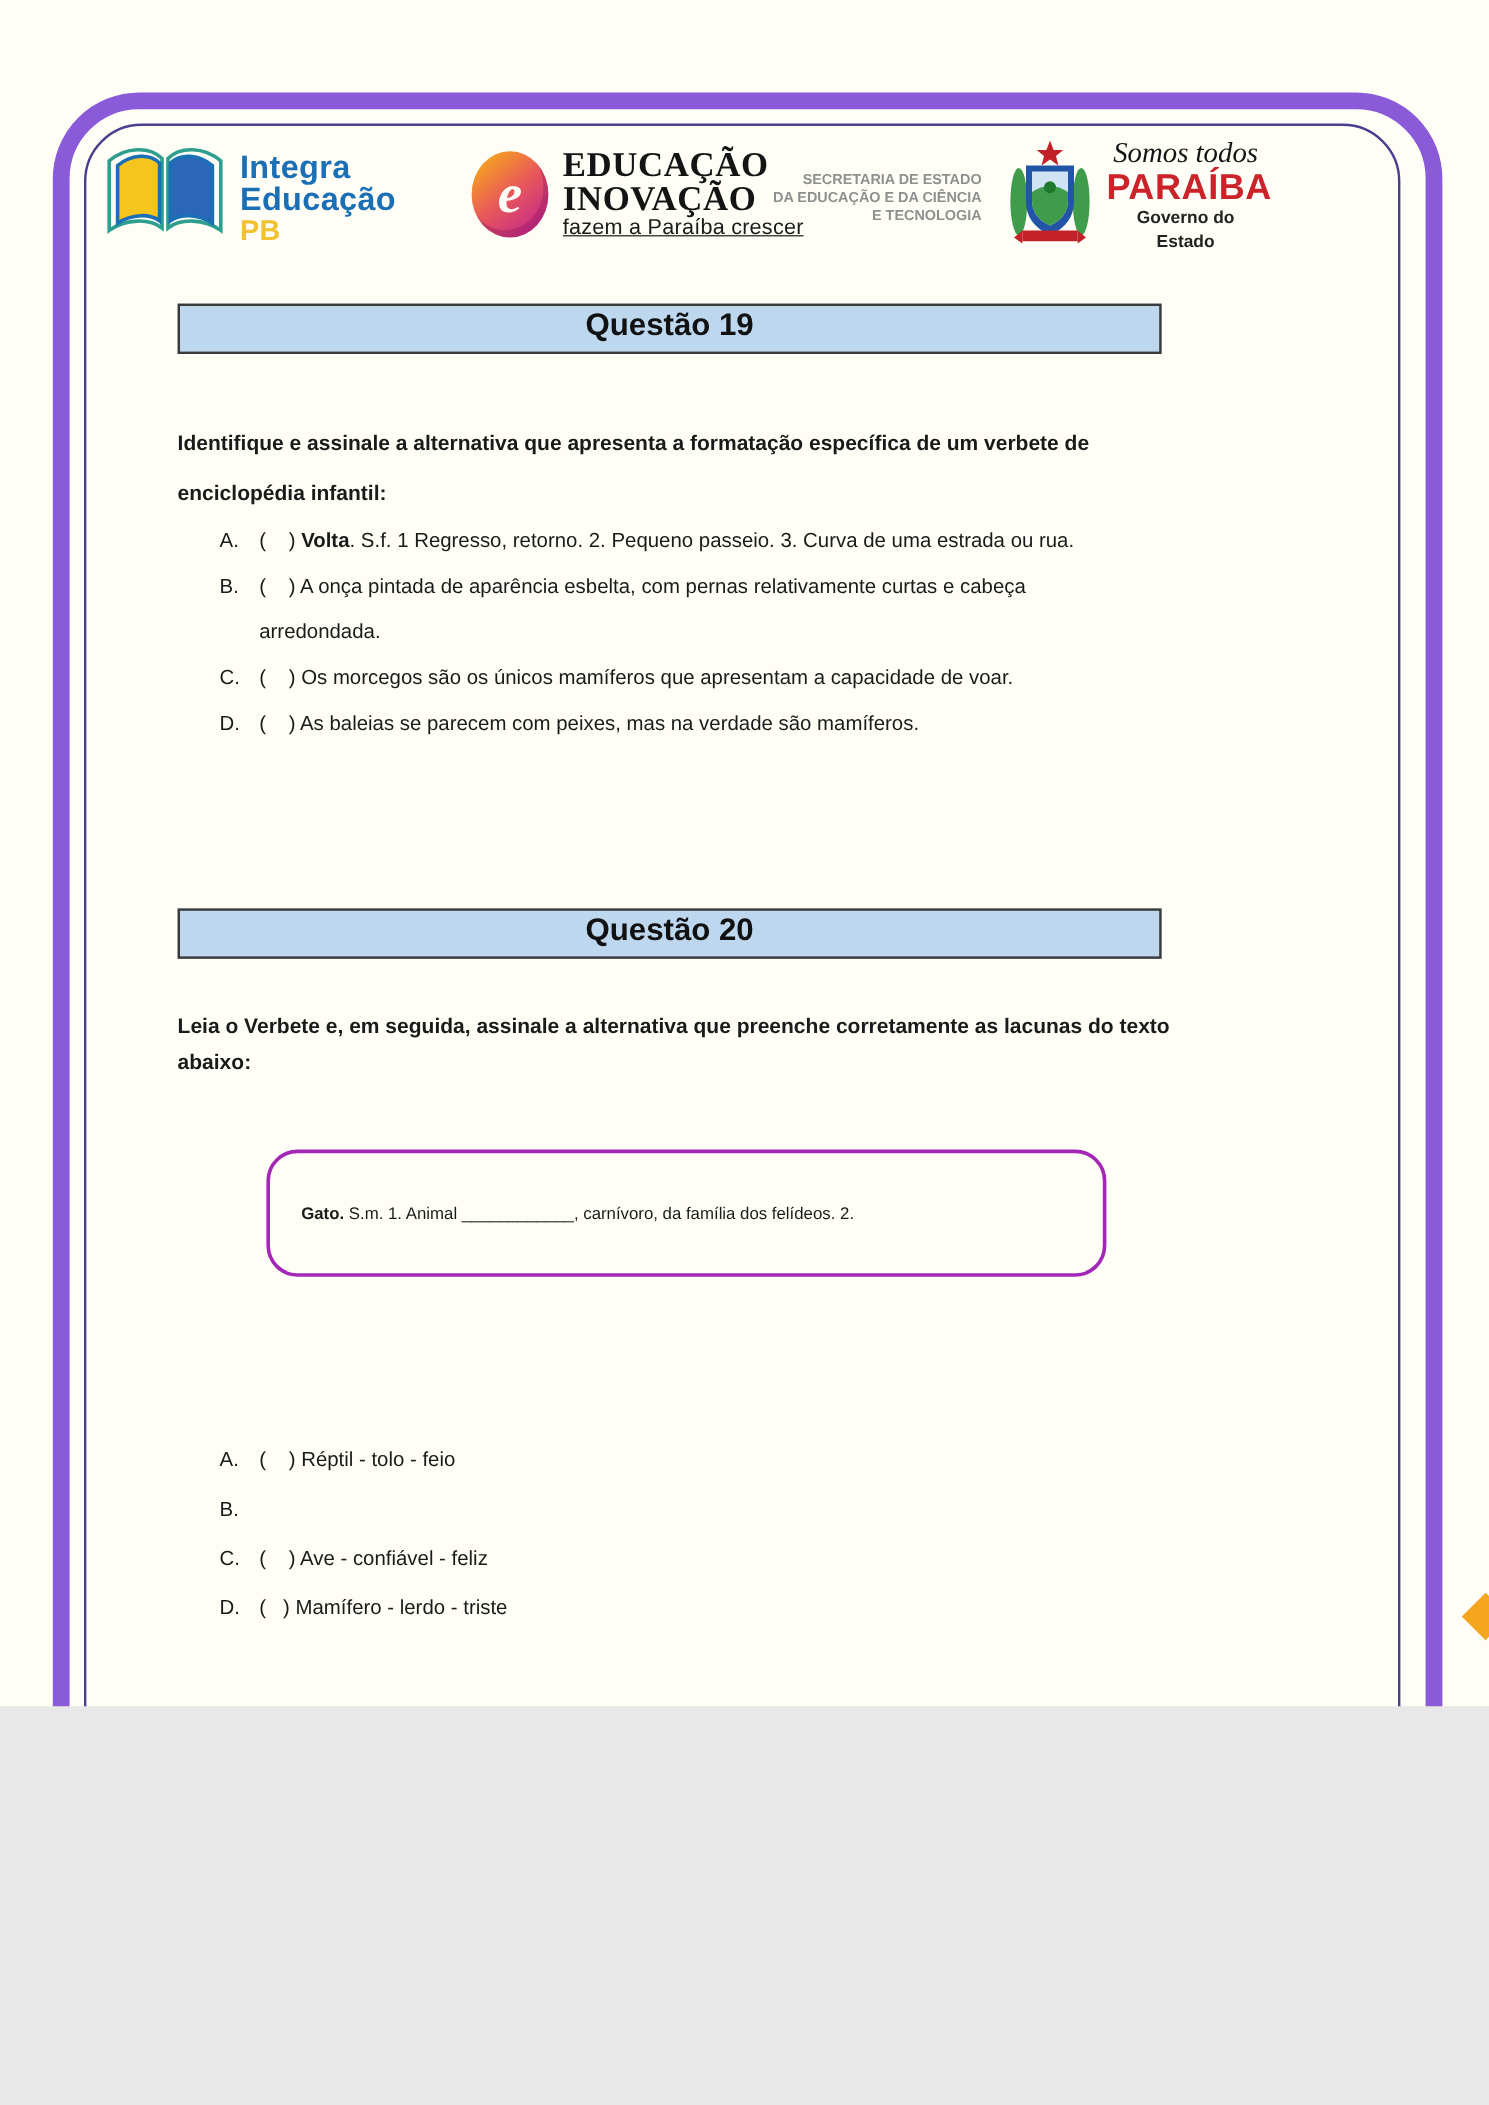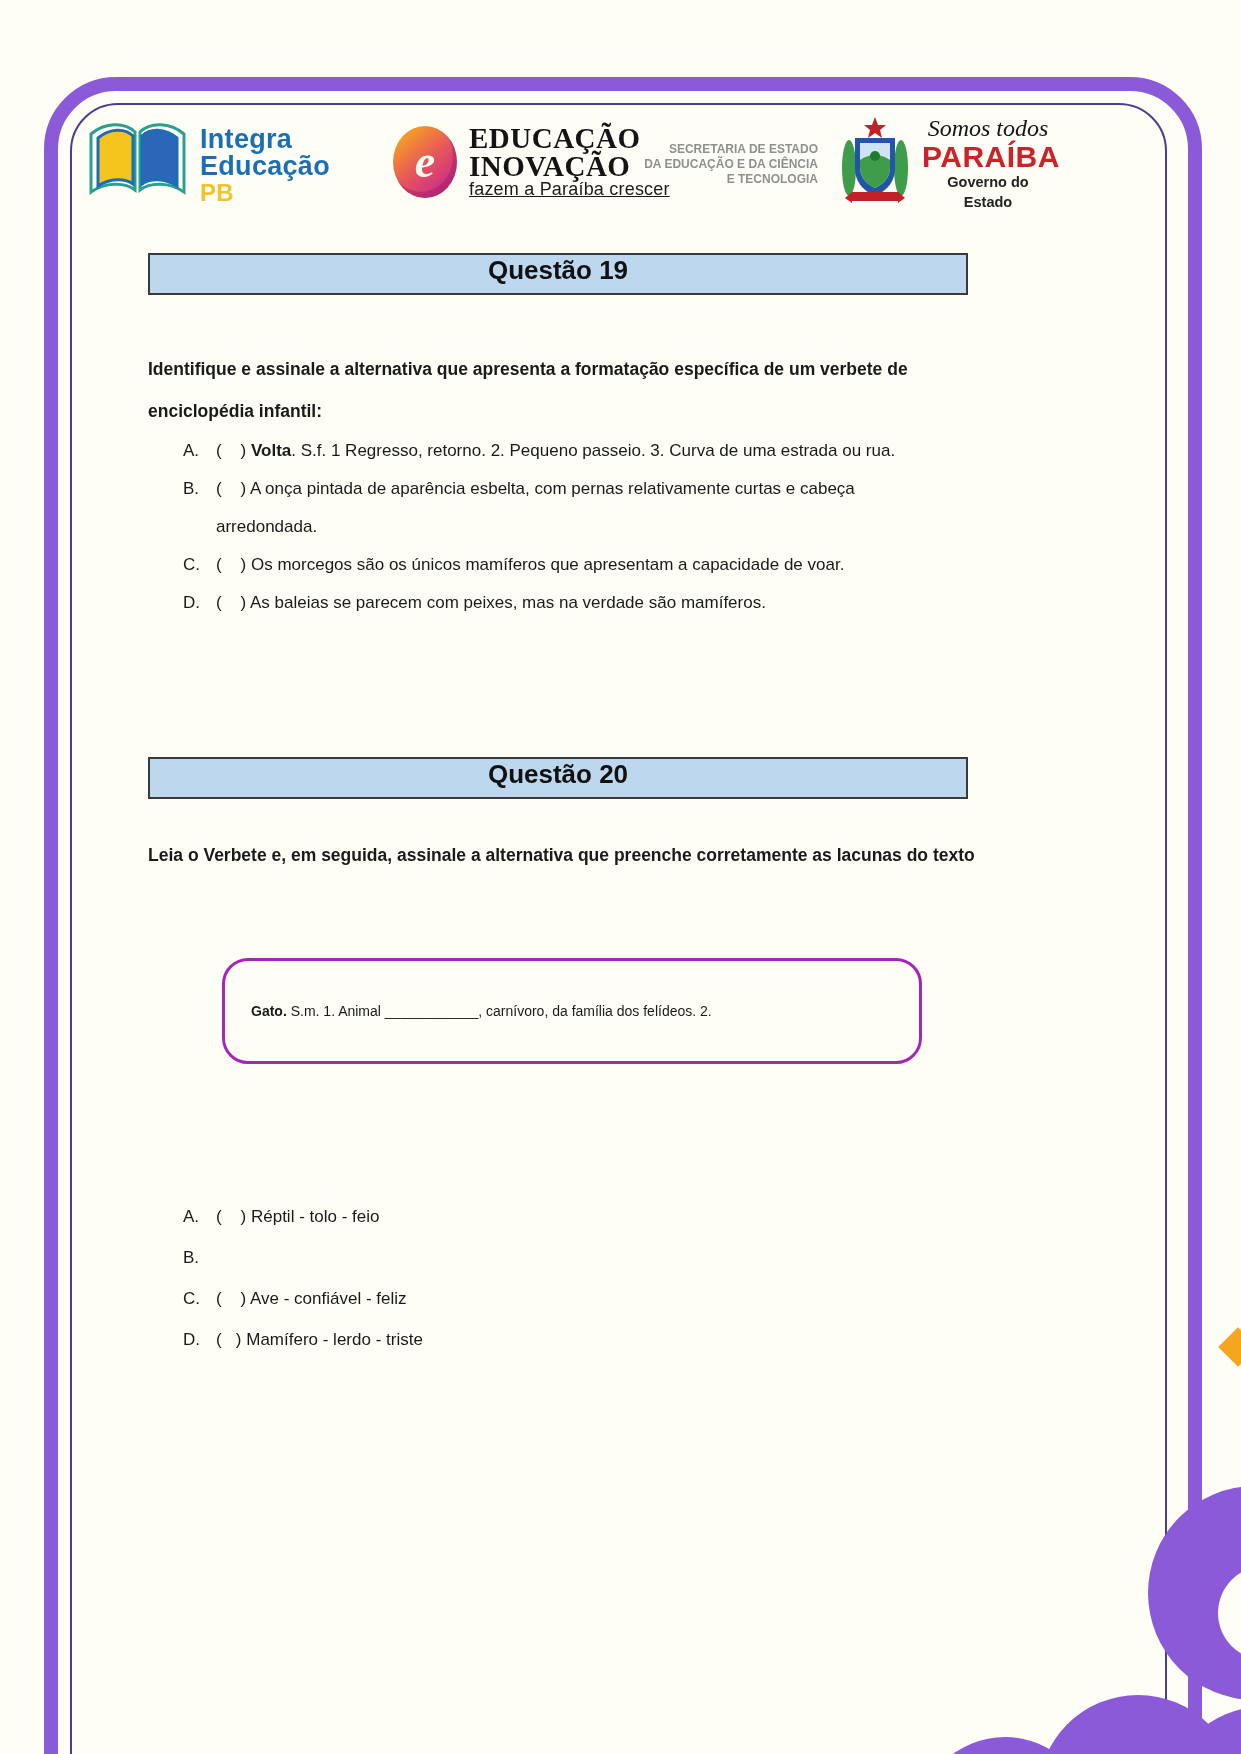--- a/index.html
+++ b/index.html
@@ -1,18 +1,18 @@
 <!DOCTYPE html>
 <html><head>
 <meta charset="utf-8">
 <style>
   * { margin:0; padding:0; box-sizing:border-box; }
   html,body { background:#e8e8e8; }
   .page {
-    position:relative; width:1241px; height:1754px; margin:0 auto;
+    position:relative; width:1241px; height:1422px; margin:0 auto;
     background:#FFFEF6; overflow:hidden;
     font-family:"Liberation Sans", sans-serif; color:#1a1a1a;
   }
   
   .border-outer {
     position:absolute; left:44px; top:77px; width:1158px; height:1770px;
     border:14px solid #8A5AD9; border-radius:72px;
   }
   .border-inner {
     position:absolute; left:70px; top:103px; width:1097px; height:1730px;
@@ -170,20 +170,21 @@
       <span class="opt-body"><span>(    ) </span><span class="opt-bold"></span><span>As baleias se parecem com peixes, mas na verdade são mamíferos.</span></span>
     </div>
   </div>
 
   <div class="qbar qbar-20">
     <span>Questão 20</span>
   </div>
 
   <div class="prompt prompt-20">
     <div>Leia o Verbete e, em seguida, assinale a alternativa que preenche corretamente as lacunas do texto</div>
+    <div>abaixo:</div>
   </div>
 
   <div class="verbete-box">
     <span class="verbete-text"><span class="opt-bold">Gato.</span><span> S.m. 1. Animal ____________, carnívoro, da família dos felídeos. 2.</span></span>
   </div>
 
   <div class="options options-20">
     <div class="opt-row">
       <span class="opt-letter">A.</span>
       <span class="opt-body"><span>(    ) </span><span>Réptil - tolo - feio</span></span>

